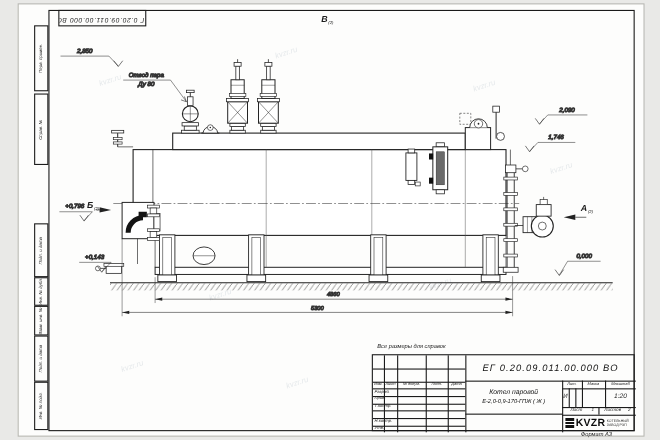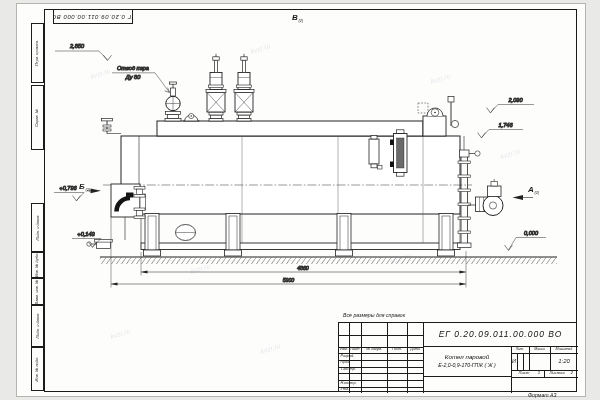--- a/index.html
+++ b/index.html
@@ -412,16 +412,24 @@
     <div class="tb-lbl" style="left:190px;top:23.5px;width:21px;height:6px">Масса</div>
     <div class="tb-lbl" style="left:211px;top:23.5px;width:28px;height:6px">Масштаб</div>
     <div class="tb-lbl" style="left:172px;top:29.5px;width:6px;height:17.5px;font-size:5.5px">И</div>
     <div class="tb-lbl" style="left:211px;top:29.5px;width:28px;height:17.5px;font-size:6px">1:20</div>
 
     <div class="tb-lbl" style="left:172px;top:47px;width:26px;height:7px;font-size:4.2px">Лист</div>
     <div class="tb-lbl" style="left:196px;top:47px;width:8px;height:7px;font-size:4.2px">1</div>
     <div class="tb-lbl" style="left:205px;top:47px;width:26px;height:7px;font-size:4.2px">Листов</div>
     <div class="tb-lbl" style="left:229px;top:47px;width:8px;height:7px;font-size:4.2px">2</div>
 
+    <div class="logo">
+      <div class="glyph"></div>
+      <span class="kv">KVZR</span>
+      <span class="tiny">
+        <span>КОТЕЛЬНЫЙ</span>
+        <span>ЗАВОД РЭП</span>
+      </span>
+    </div>
   </div>
 
   <div class="fmt">Формат А3</div>
 </div>
 
 </body></html>

